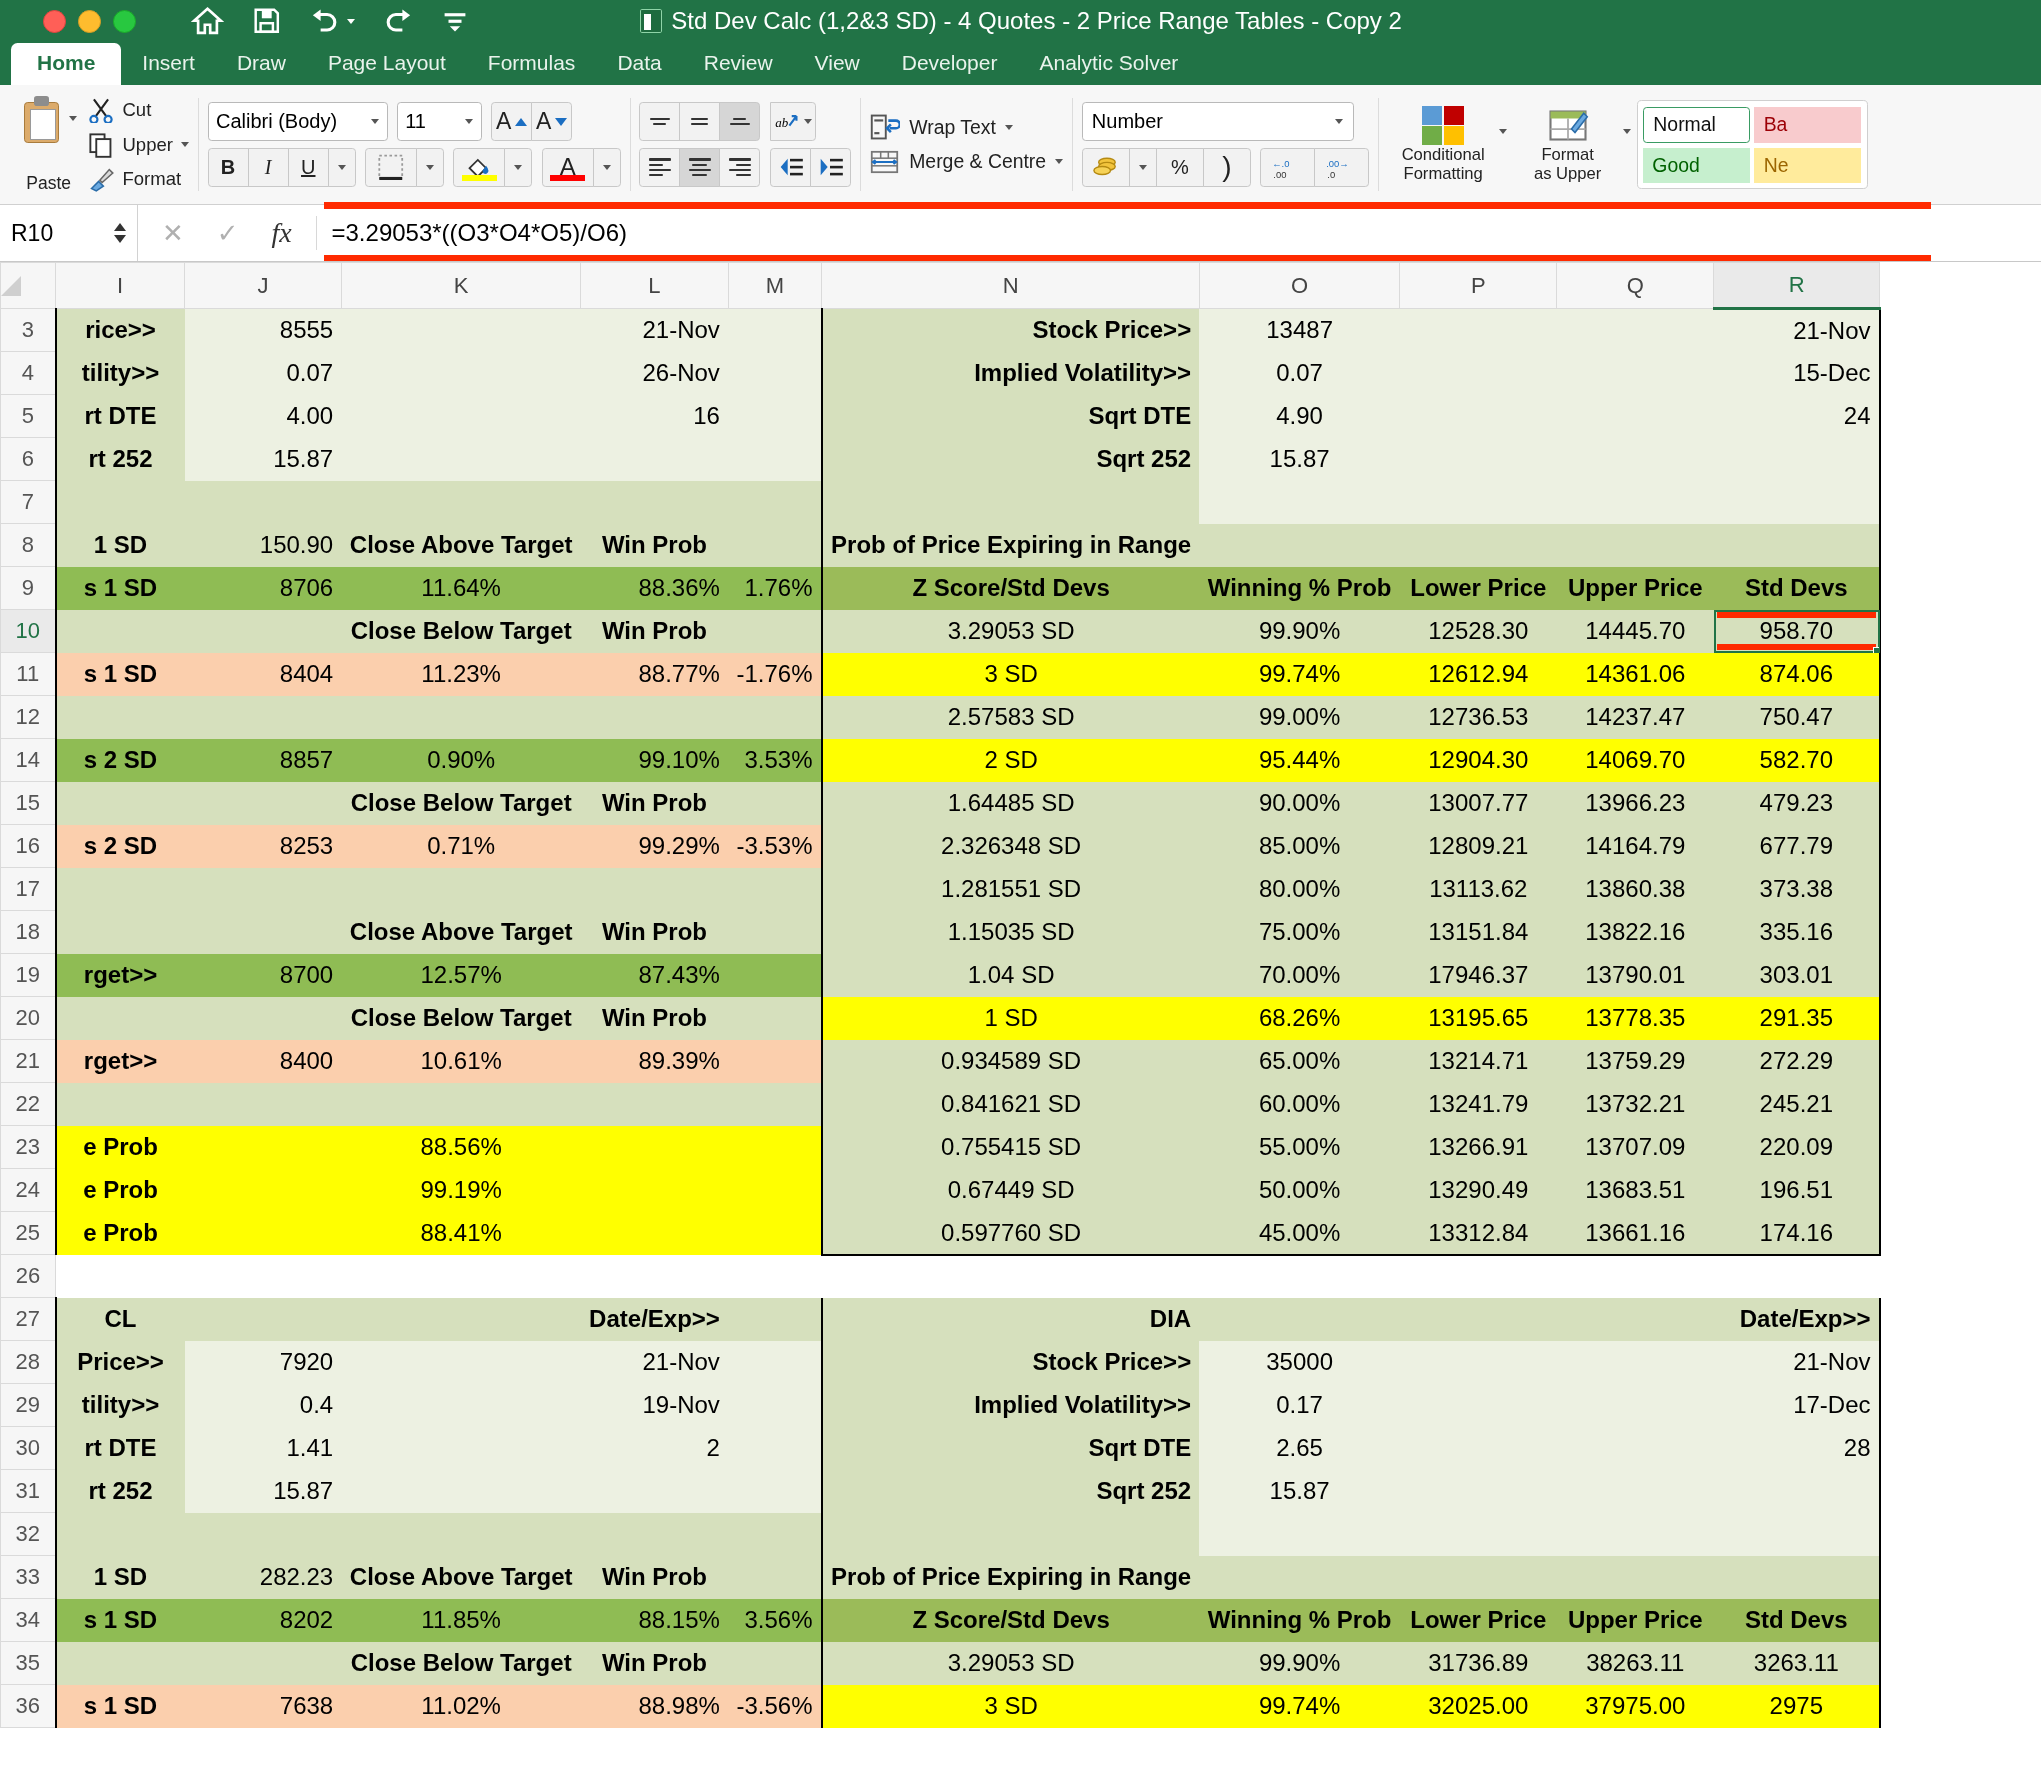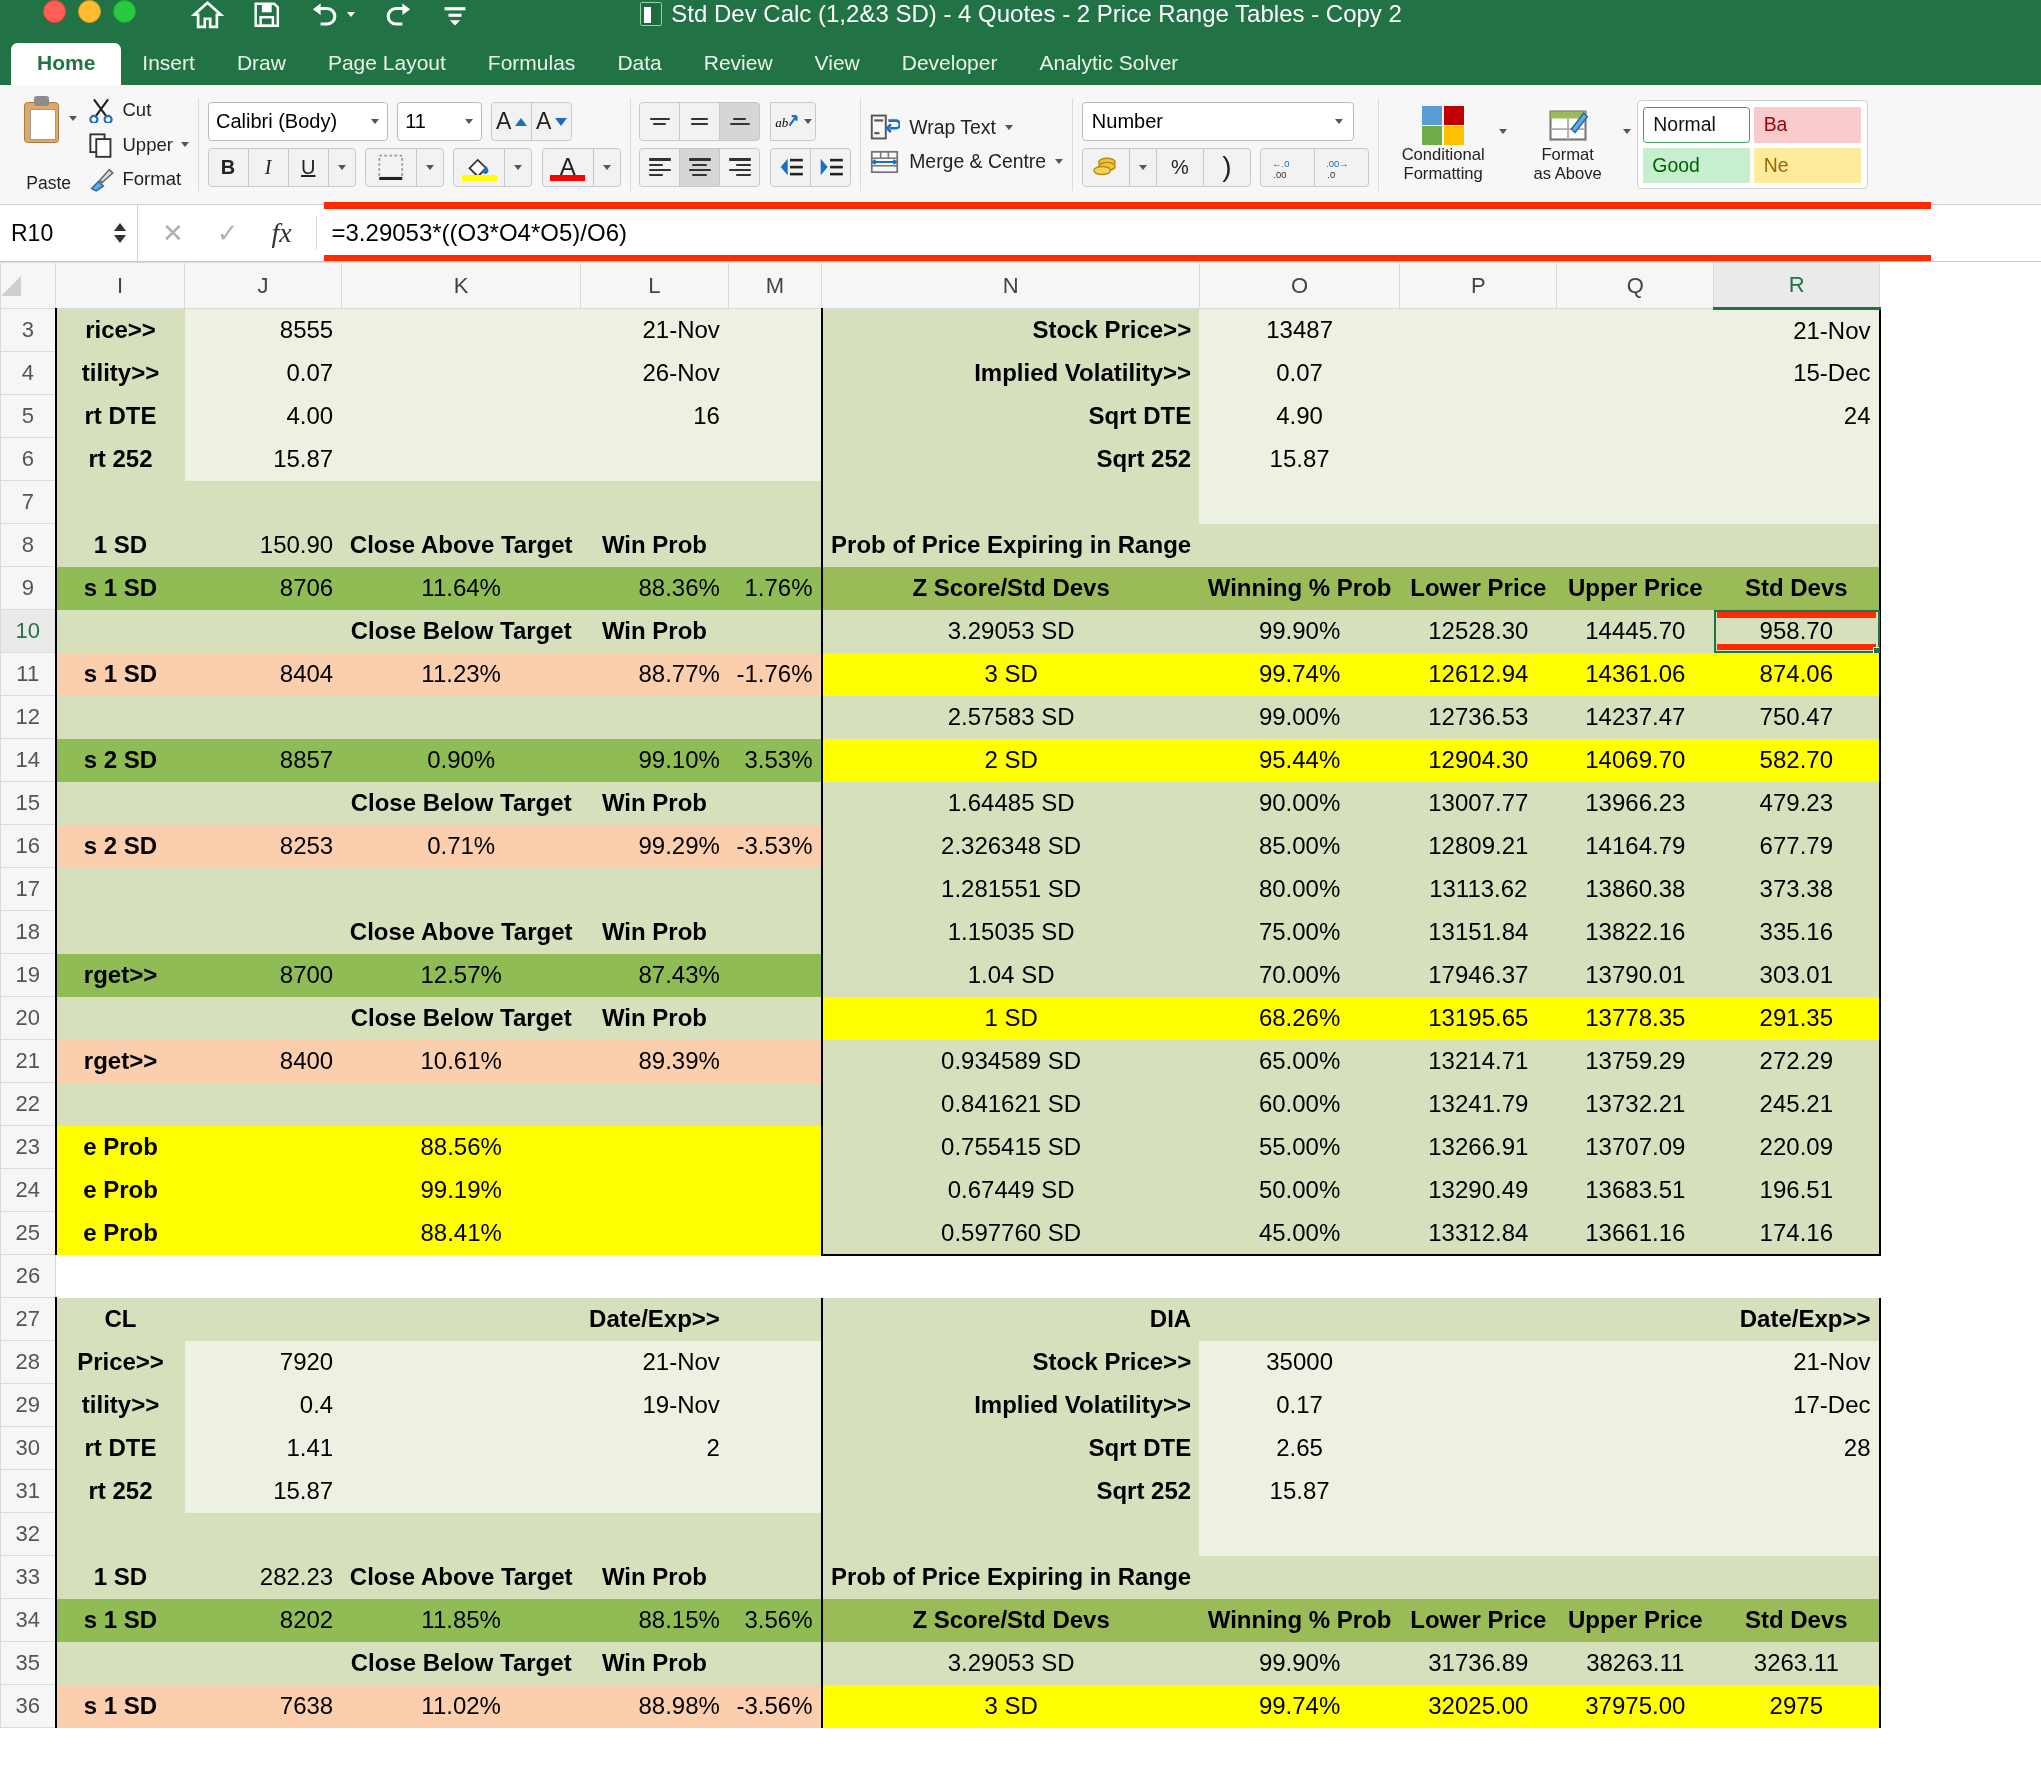--- a/index.html
+++ b/index.html
@@ -1,21 +1,21 @@
 <!DOCTYPE html>
 <html style="font-size:14.8px"><head>
 <meta charset="utf-8">
 <style>
   * { box-sizing: border-box; margin:0; padding:0; }
   html,body{ width:2042px; height:1789px; overflow:hidden;
     font-family:"Liberation Sans", sans-serif; background:#fff; }
 
   
   .titlebar{ position:relative; height:42px; background:#217346; display:flex;
-     align-items:flex-start;padding-left:24px; }
+     align-items:center;padding-left:24px; }
   .traffic{ display:flex; gap:12px; padding-left:18.5px; align-items:center; }
   .tl{ width:23px;height:23px;border-radius:50%; }
   .tl.red{background:#ff5f57;border:0.9px solid #e0443e;}
   .tl.yel{background:#febc2e;border:0.9px solid #d89e24;}
   .tl.grn{background:#28c840;border:0.9px solid #1aab29;}
   .qat{ display:flex; align-items:center; gap:28px; margin-left:55px; }
   .qat svg{ display:block; }
   .doctitle{ position:absolute; left:0; right:0; text-align:center;
      color:#fff; font-size:24px; font-weight:500; pointer-events:none;
      display:flex; justify-content:center; align-items:center; gap:9.2px; }
@@ -479,21 +479,21 @@
     <span class="caret" style="margin:-26px 5.5px 0 0"></span>
     <div class="bigbtn">
       <svg width="42" height="39" viewBox="0 0 24 22">
           <rect x="2" y="3" width="20" height="16" fill="#fff" stroke="#777" stroke-width="1.2"></rect>
           <rect x="2" y="3" width="20" height="4" fill="#9bbb59"></rect>
           <line x1="2" y1="13" x2="22" y2="13" stroke="#aaa" stroke-width="1"></line>
           <line x1="12" y1="7" x2="12" y2="19" stroke="#aaa" stroke-width="1"></line>
           <path d="M14 13 L21 4 L23 6 L16 15 Z" fill="#6aa9e0" stroke="#2a6ca8" stroke-width="0.9"></path>
         </svg>
       <span>Format</span>
-      <span>as Above</span>
+      <span>as Upper</span>
     </div>
     <span class="caret" style="margin:-26px 5.5px 0 0"></span>
     <div class="stylebox">
       <div class="st normal">Normal</div>
       <div class="st bad">Ba</div>
       <div class="st good">Good</div>
       <div class="st neutral">Ne</div>
     </div>
   </div>
 </div>

